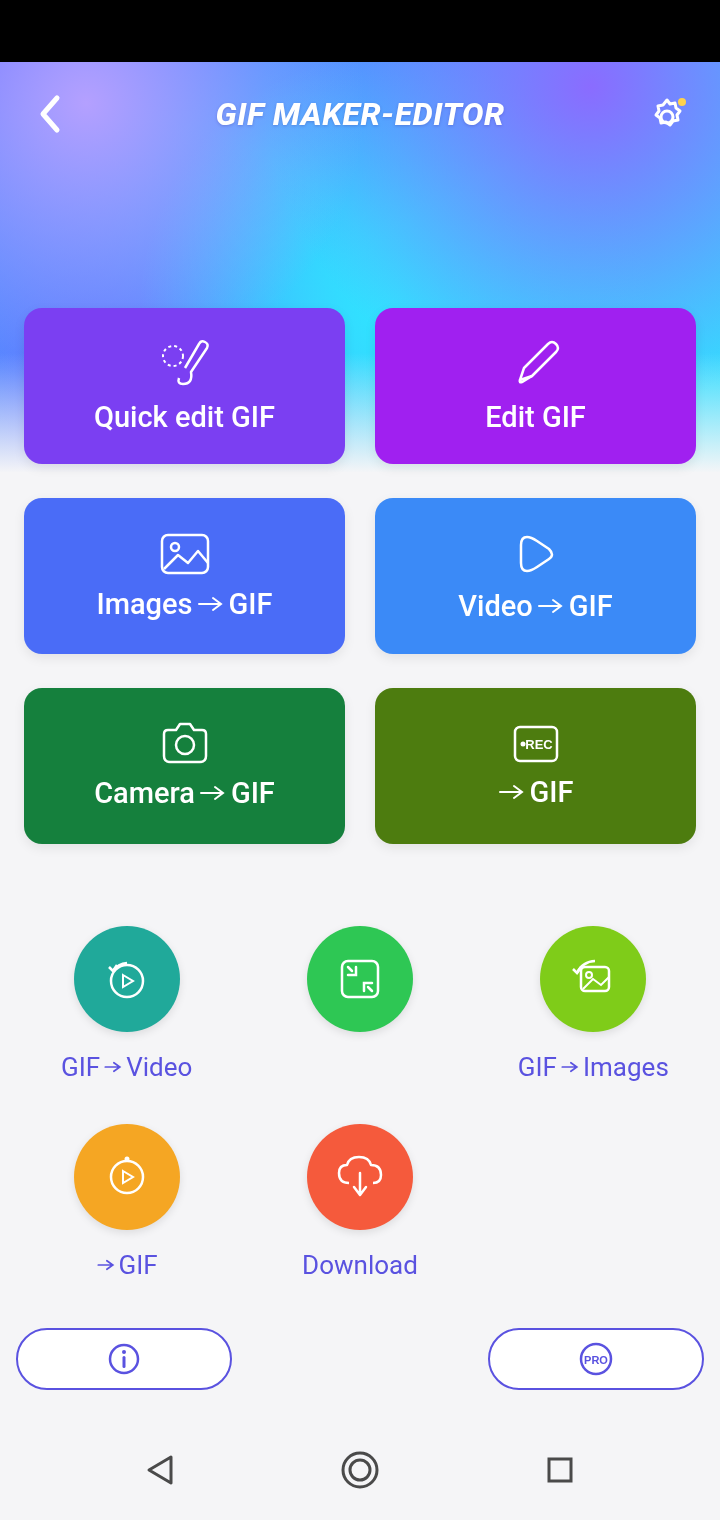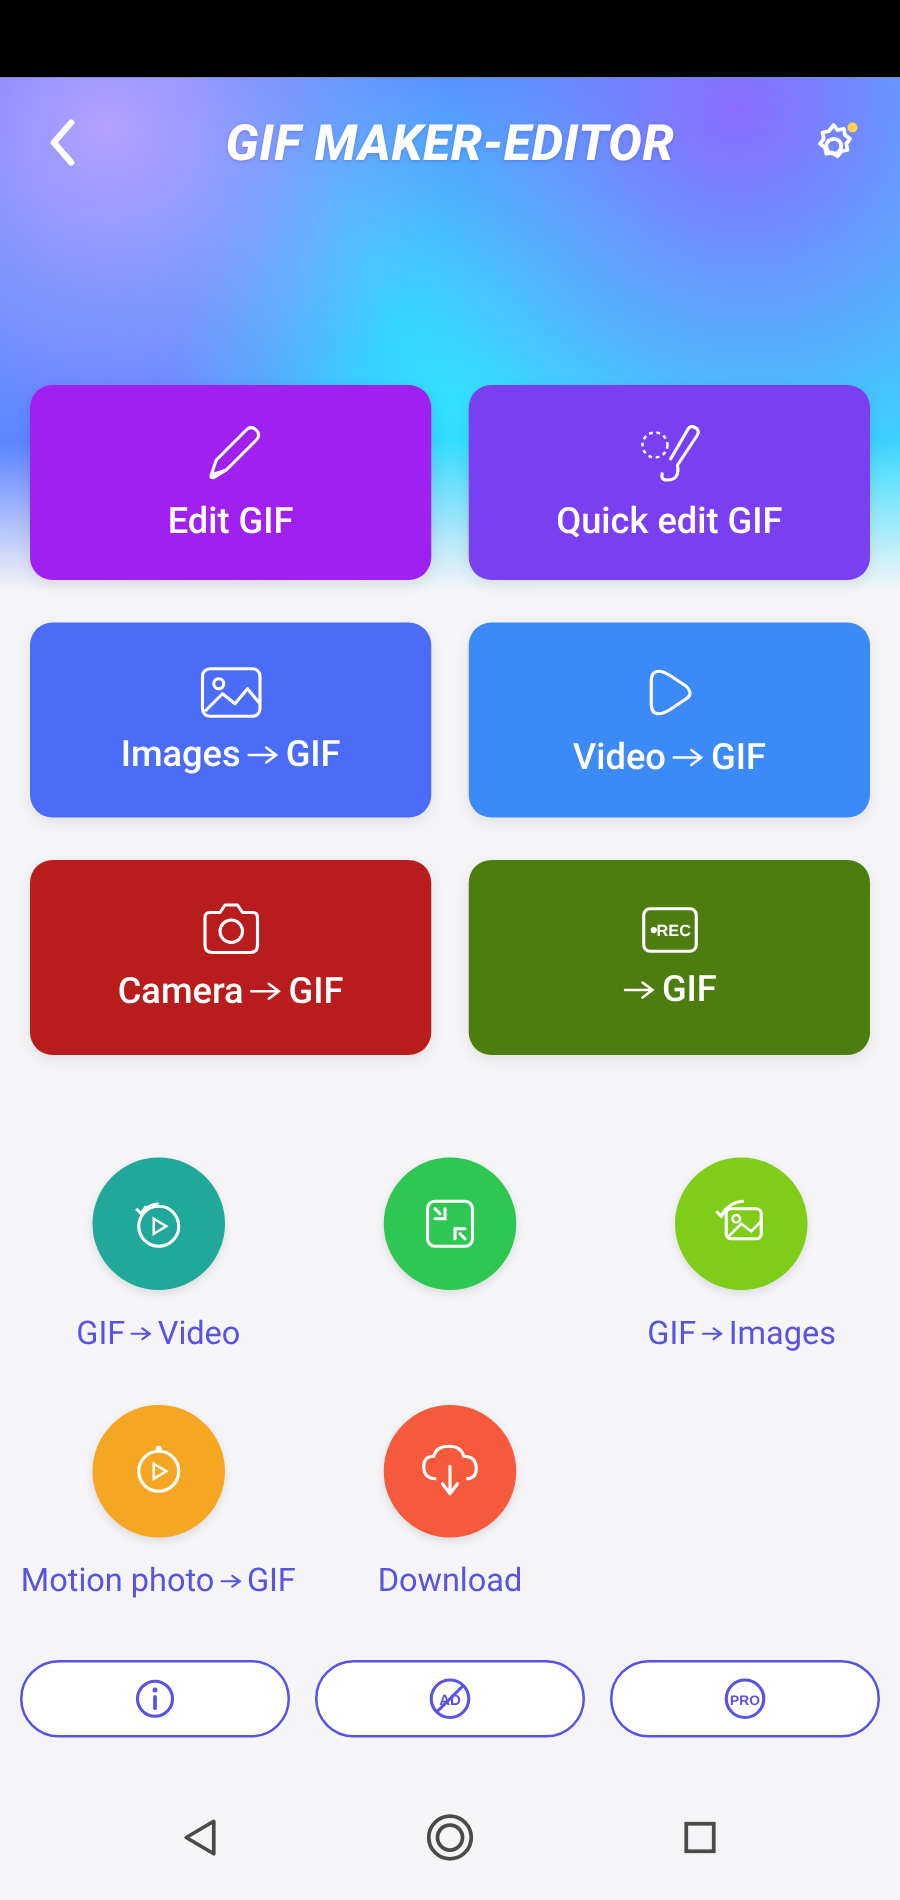--- a/index.html
+++ b/index.html
@@ -24,21 +24,21 @@
   .hero::after {
     content:""; position:absolute; left:0; right:0; bottom:-1px; height:120px;
     background:linear-gradient(to bottom, rgba(245,245,247,0) 0%, #f5f5f7 100%);
   }
   .topbar { position:absolute; top:22px; left:0; right:0; height:60px;
     display:flex; align-items:center; justify-content:center; }
   .back-btn { position:absolute; left:30px; top:10px; width:40px; height:40px;
     display:flex; align-items:center; justify-content:center; }
   .settings-btn { position:absolute; right:30px; top:10px; width:46px; height:46px;
     display:flex; align-items:center; justify-content:center; }
-  .title { color:#fff; font-size:40px; font-weight:800; letter-spacing:.5px;
+  .title { color:#fff; font-size:32px; font-weight:800; letter-spacing:.5px;
     font-style:italic; text-shadow:0 1px 3px rgba(50,30,130,.25); }
 
   .cards {
     position:absolute; left:0; right:0; top:308px;
     display:grid; grid-template-columns:1fr 1fr;
     column-gap:30px; row-gap:34px;
     padding:0 24px;
   }
   .card {
     height:156px; border-radius:18px;
@@ -102,42 +102,42 @@
           <path d="M21 4l3 4 5-1 1 5 4 3-3 4 1 5-5 1-3 4-4-3-5 1-1-5-4-3 3-4-1-5 5-1z" transform="rotate(0 21 21)"></path>
         </g>
         <circle cx="36" cy="6" r="4" fill="#ffd24d"></circle>
       </svg>
     </div>
   </div>
 </div>
 
 <div class="cards">
 
+  <div class="card" style="background:#7b3ff2">
+    <svg width="56" height="52" viewBox="0 0 56 52">
+      <circle cx="16" cy="18" r="10" fill="none" stroke="#fff" stroke-width="2" stroke-dasharray="3 3"></circle>
+      <path d="M22 40 Q20 46 26 46 Q36 46 34 34 L50 10 Q52 6 48 4 Q44 2 42 6 L28 30" fill="none" stroke="#fff" stroke-width="2.5" stroke-linejoin="round"></path>
+      <path d="M22 40 Q24 36 28 34 L34 34 Q36 44 28 44 Q22 44 22 40 Z" fill="#fff" opacity="0.0" stroke="#fff" stroke-width="2.5"></path>
+    </svg>
+    <div class="card-label">
+        <span>Quick edit GIF</span>
+      </div>
+  </div>
+
   <div class="card" style="background:#a020f0">
     <svg width="52" height="52" viewBox="0 0 52 52">
       <path d="M10 42 L14 30 L38 6 Q42 2 46 6 Q50 10 46 14 L22 38 Z" fill="none" stroke="#fff" stroke-width="2.5" stroke-linejoin="round"></path>
       <path d="M10 42 L14 30 L22 38 Z" fill="#fff" opacity="0.0"></path>
       <path d="M10 42 Q9 45 12 44 L22 38" fill="none" stroke="#fff" stroke-width="2.5"></path>
     </svg>
     <div class="card-label">
         <span>Edit GIF</span>
       </div>
   </div>
 
-  <div class="card" style="background:#7b3ff2">
-    <svg width="56" height="52" viewBox="0 0 56 52">
-      <circle cx="16" cy="18" r="10" fill="none" stroke="#fff" stroke-width="2" stroke-dasharray="3 3"></circle>
-      <path d="M22 40 Q20 46 26 46 Q36 46 34 34 L50 10 Q52 6 48 4 Q44 2 42 6 L28 30" fill="none" stroke="#fff" stroke-width="2.5" stroke-linejoin="round"></path>
-      <path d="M22 40 Q24 36 28 34 L34 34 Q36 44 28 44 Q22 44 22 40 Z" fill="#fff" opacity="0.0" stroke="#fff" stroke-width="2.5"></path>
-    </svg>
-    <div class="card-label">
-        <span>Quick edit GIF</span>
-      </div>
-  </div>
-
   <div class="card" style="background:#4a6cf7">
     <svg width="54" height="46" viewBox="0 0 54 46">
       <rect x="4" y="4" width="46" height="38" rx="6" fill="none" stroke="#fff" stroke-width="2.5"></rect>
       <circle cx="17" cy="16" r="4" fill="none" stroke="#fff" stroke-width="2.5"></circle>
       <path d="M6 38 L20 24 L30 32 L40 20 L50 32" fill="none" stroke="#fff" stroke-width="2.5" stroke-linejoin="round"></path>
     </svg>
     <div class="card-label">
       <span>Images</span>
       <svg class="arrow-right" width="28" height="16" viewBox="0 0 28 16">
           <path d="M2 8 H22 M16 2 L24 8 L16 14" stroke="#fff" stroke-width="2" fill="none" stroke-linecap="round"></path>
@@ -152,21 +152,21 @@
     </svg>
     <div class="card-label">
       <span>Video</span>
       <svg class="arrow-right" width="28" height="16" viewBox="0 0 28 16">
           <path d="M2 8 H22 M16 2 L24 8 L16 14" stroke="#fff" stroke-width="2" fill="none" stroke-linecap="round"></path>
         </svg>
       <span>GIF</span>
     </div>
   </div>
 
-  <div class="card" style="background:#b91c1c">
+  <div class="card" style="background:#15803d">
     <svg width="54" height="44" viewBox="0 0 54 44">
       <path d="M6 12 Q6 8 10 8 H18 L22 2 H32 L36 8 H44 Q48 8 48 12 V34 Q48 40 42 40 H12 Q6 40 6 34 Z" fill="none" stroke="#fff" stroke-width="2.5" stroke-linejoin="round"></path>
       <circle cx="27" cy="23" r="9" fill="none" stroke="#fff" stroke-width="2.5"></circle>
     </svg>
     <div class="card-label">
       <span>Camera</span>
       <svg class="arrow-right" width="28" height="16" viewBox="0 0 28 16">
           <path d="M2 8 H22 M16 2 L24 8 L16 14" stroke="#fff" stroke-width="2" fill="none" stroke-linecap="round"></path>
         </svg>
       <span>GIF</span>
@@ -240,21 +240,20 @@
 
   <div class="round-item">
     <div class="round-btn" style="background:#f5a623">
       <svg width="52" height="52" viewBox="0 0 52 52">
         <circle cx="26" cy="26" r="16" fill="none" stroke="#fff" stroke-width="2.5"></circle>
         <path d="M22 20 L32 26 L22 32 Z" fill="none" stroke="#fff" stroke-width="2"></path>
         <circle cx="26" cy="8" r="2.5" fill="#fff"></circle>
       </svg>
     </div>
     <div class="round-label">
-      <span>Motion photo</span>
       <svg class="arrow-sm" width="22" height="14" viewBox="0 0 22 14">
           <path d="M2 7 H17 M12 2 L19 7 L12 12" stroke="#5a52e0" stroke-width="2" fill="none" stroke-linecap="round"></path>
         </svg>
       <span>GIF</span>
     </div>
   </div>
 
   <div class="round-item">
     <div class="round-btn" style="background:#f55a3c">
       <svg width="50" height="48" viewBox="0 0 50 48">
@@ -272,27 +271,20 @@
 
 <div class="pills">
   <div class="pill">
     <svg width="36" height="36" viewBox="0 0 36 36">
       <circle cx="18" cy="18" r="14" fill="none" stroke="#5a52e0" stroke-width="2.5"></circle>
       <circle cx="18" cy="11" r="2" fill="#5a52e0"></circle>
       <rect x="16.5" y="15" width="3" height="12" rx="1.5" fill="#5a52e0"></rect>
     </svg>
   </div>
   <div class="pill">
-    <svg width="38" height="38" viewBox="0 0 38 38">
-      <circle cx="19" cy="19" r="15" fill="none" stroke="#5a52e0" stroke-width="2.5"></circle>
-      <text x="19" y="24" fill="#5a52e0" font-size="12" font-weight="700" text-anchor="middle" font-family="sans-serif">AD</text>
-      <line x1="8" y1="30" x2="30" y2="8" stroke="#5a52e0" stroke-width="2.5"></line>
-    </svg>
-  </div>
-  <div class="pill">
     <svg width="44" height="38" viewBox="0 0 44 38">
       <circle cx="22" cy="19" r="15" fill="none" stroke="#5a52e0" stroke-width="2.5"></circle>
       <text x="22" y="24" fill="#5a52e0" font-size="11" font-weight="800" text-anchor="middle" font-family="sans-serif">PRO</text>
     </svg>
   </div>
 </div>
 
 <div class="navbar">
   <div class="nav-btn">
     <svg width="30" height="34" viewBox="0 0 30 34">

